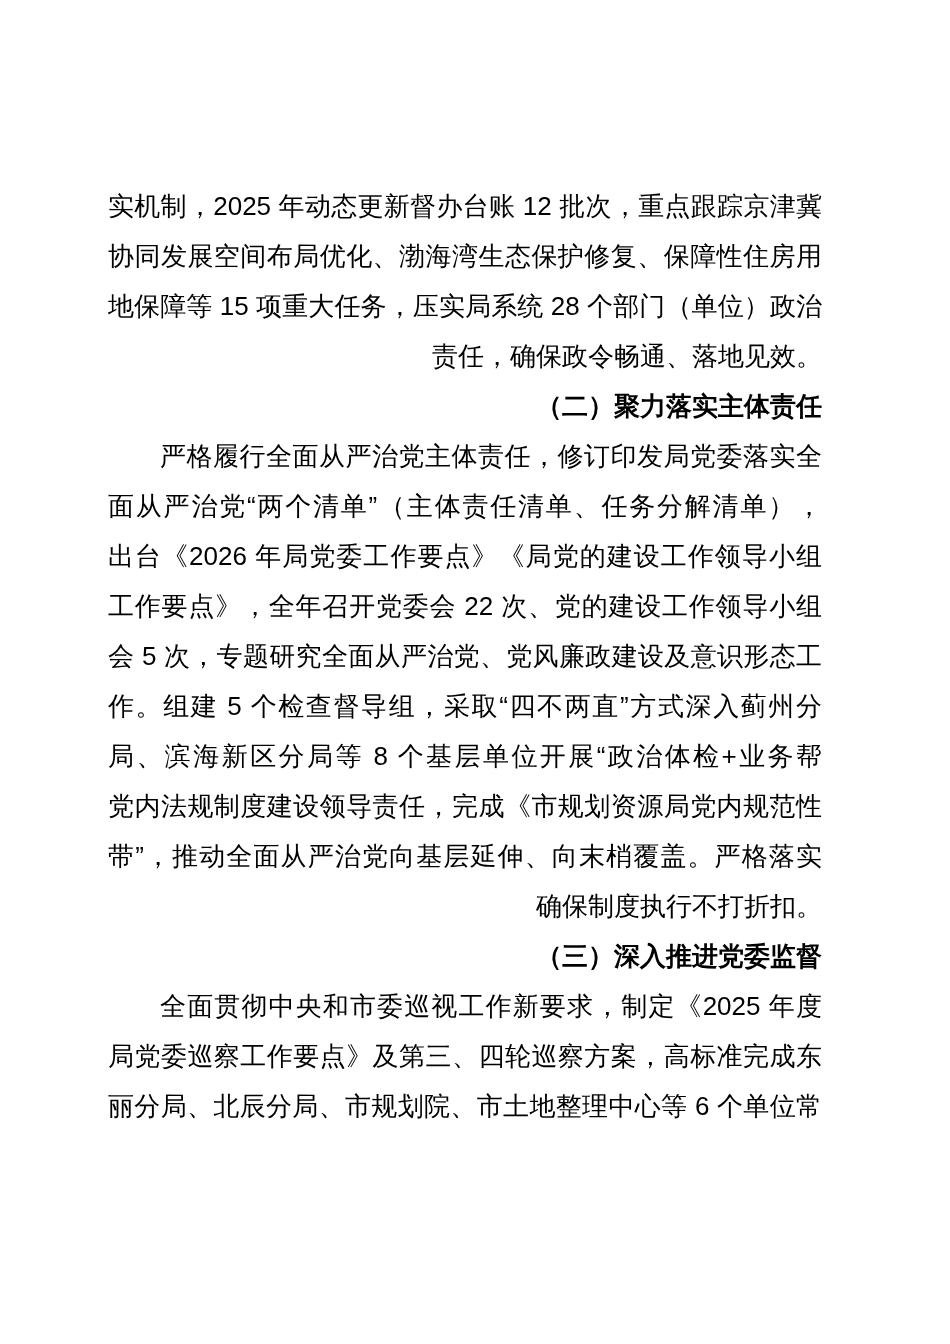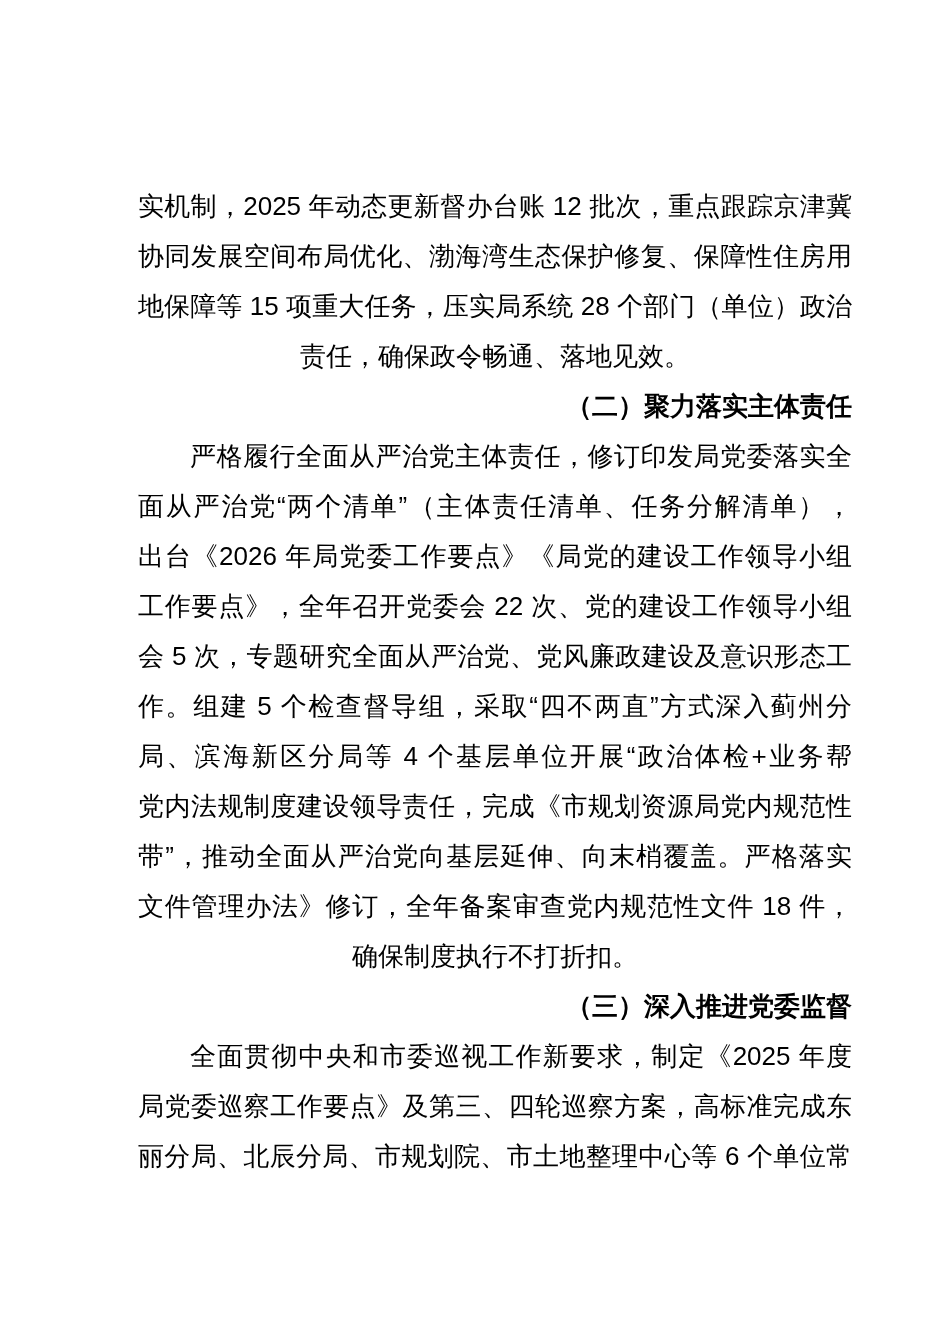--- a/index.html
+++ b/index.html
@@ -13,31 +13,31 @@
     color: #000000;
   }
   .page {
     position: absolute;
     left: 0; top: 0;
     width: 950px; height: 1344px;
     background: #ffffff;
   }
   .content {
     position: absolute;
-    left: 138px;
+    left: 108px;
     top: 181px;
     width: 714px;
     font-size: 26px;
     line-height: 50px;
     color: #000000;
   }
   .line {
     height: 50px;
     overflow: hidden;
-    text-align: center;
+    text-align: right;
   }
   
   .line.j {
     text-align: justify;
     text-align-last: justify;
   }
   .line.indent {
     text-indent: 2em;
   }
   .line.heading {
@@ -61,24 +61,23 @@
 
     <div class="line heading">（二）聚力落实主体责任</div>
 
     <div class="para">
       <div class="line j indent">严格履行全面从严治党主体责任，修订印发局党委落实全</div>
       <div class="line j">面从严治党“两个清单”（主体责任清单、任务分解清单），</div>
       <div class="line j">出台《2026 年局党委工作要点》《局党的建设工作领导小组</div>
       <div class="line j">工作要点》，全年召开党委会 22 次、党的建设工作领导小组</div>
       <div class="line j">会 5 次，专题研究全面从严治党、党风廉政建设及意识形态工</div>
       <div class="line j">作。组建 5 个检查督导组，采取“四不两直”方式深入蓟州分</div>
-      <div class="line j">局、滨海新区分局等 4 个基层单位开展“政治体检+业务帮</div>
+      <div class="line j">局、滨海新区分局等 8 个基层单位开展“政治体检+业务帮</div>
       <div class="line j">党内法规制度建设领导责任，完成《市规划资源局党内规范性</div>
       <div class="line j">带”，推动全面从严治党向基层延伸、向末梢覆盖。严格落实</div>
-      <div class="line j">文件管理办法》修订，全年备案审查党内规范性文件 18 件，</div>
       <div class="line">确保制度执行不打折扣。</div>
     </div>
 
     <div class="line heading">（三）深入推进党委监督</div>
 
     <div class="para">
       <div class="line j indent">全面贯彻中央和市委巡视工作新要求，制定《2025 年度</div>
       <div class="line j">局党委巡察工作要点》及第三、四轮巡察方案，高标准完成东</div>
       <div class="line j">丽分局、北辰分局、市规划院、市土地整理中心等 6 个单位常</div>
     </div>

